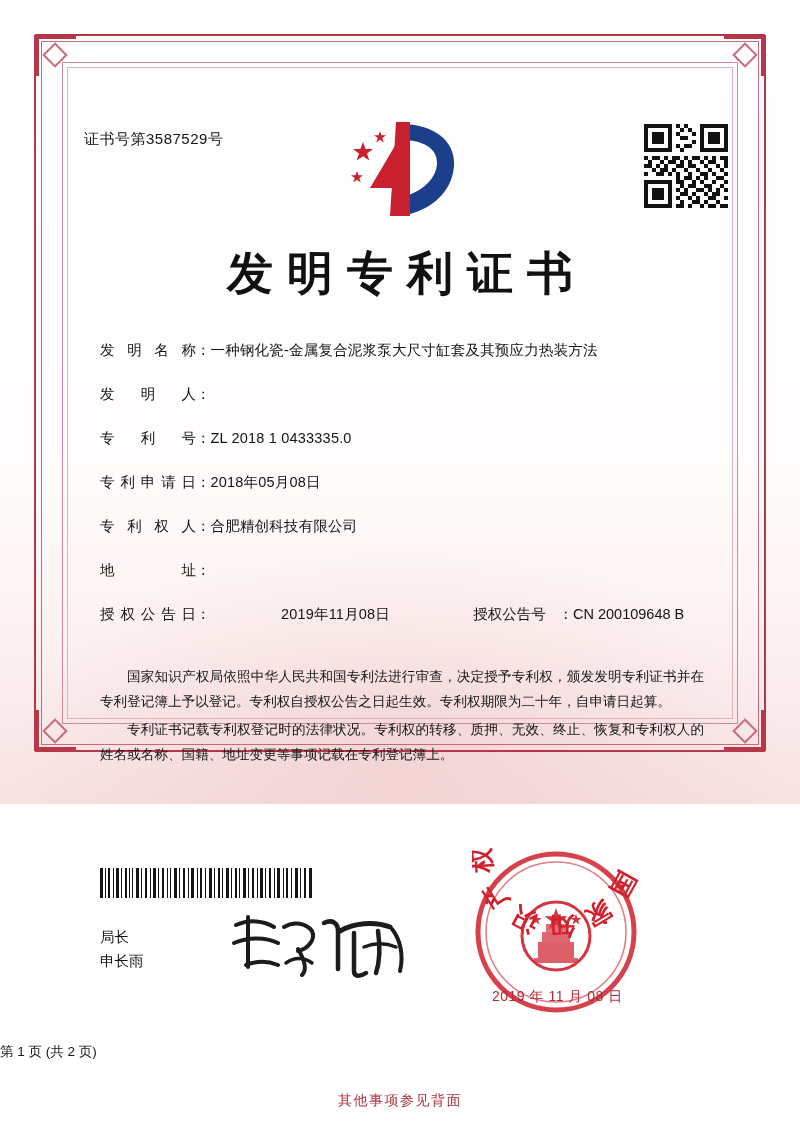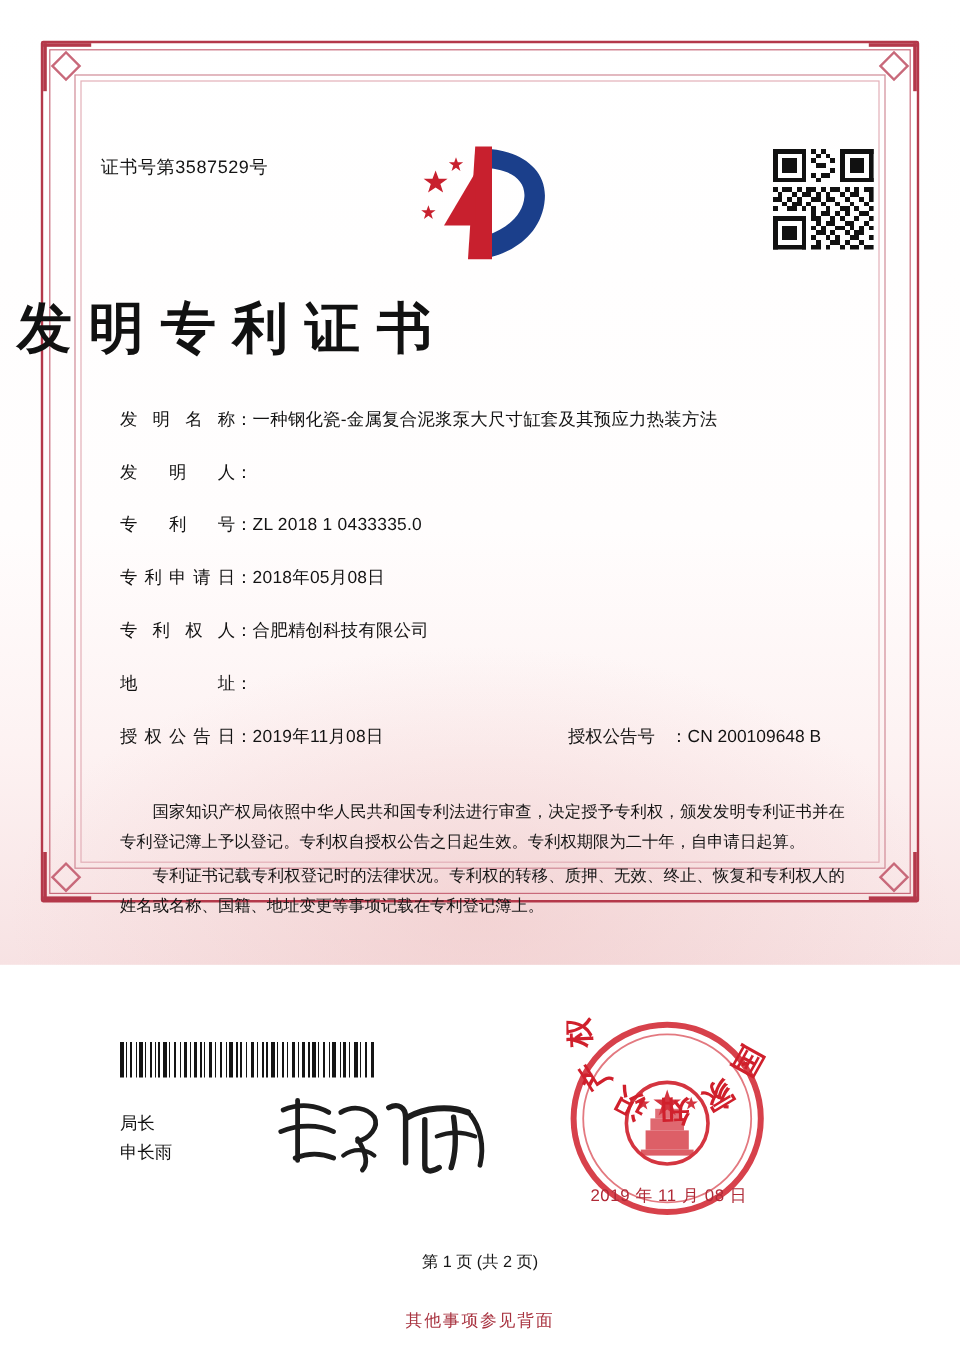--- a/index.html
+++ b/index.html
@@ -102,21 +102,21 @@
     font-size: 15px;
     letter-spacing: 0.5px;
     color: #141414;
   }
 
   
   .doc-title {
     position: absolute;
     left: 0; right: 0;
     top: 243px;
-    text-align: left;
+    text-align: center;
     font-family: "DejaVu Serif", "Liberation Serif", serif;
     font-size: 46px;
     font-weight: bold;
     letter-spacing: 14px;
     text-indent: 14px;
     color: #111111;
   }
 
   
   .fields {
@@ -150,20 +150,21 @@
     letter-spacing: 0.2px;
   }
   .row .value .line2 {
     display: block;
     margin-top: 5px;
     padding-left: 14px;
   }
 
   .row.split .value-left {
     flex: 0 0 250px;
+    text-align: center;
   }
   .row.split .label2 {
     flex: 0 0 98px;
     white-space: nowrap;
     text-align: center;
   }
   .row.split .value2 {
     flex: 1 1 auto;
   }
 
@@ -226,21 +227,21 @@
     color: #b02a37;
     letter-spacing: 0.5px;
     white-space: nowrap;
   }
 
   
   .page-num {
     position: absolute;
     left: 0; right: 0;
     top: 1043px;
-    text-align: center;
+    text-align: left;
     font-size: 13.5px;
     color: #161616;
   }
   .footer-note {
     position: absolute;
     left: 0; right: 0;
     top: 1092px;
     text-align: center;
     font-size: 14px;
     color: #a8323f;

